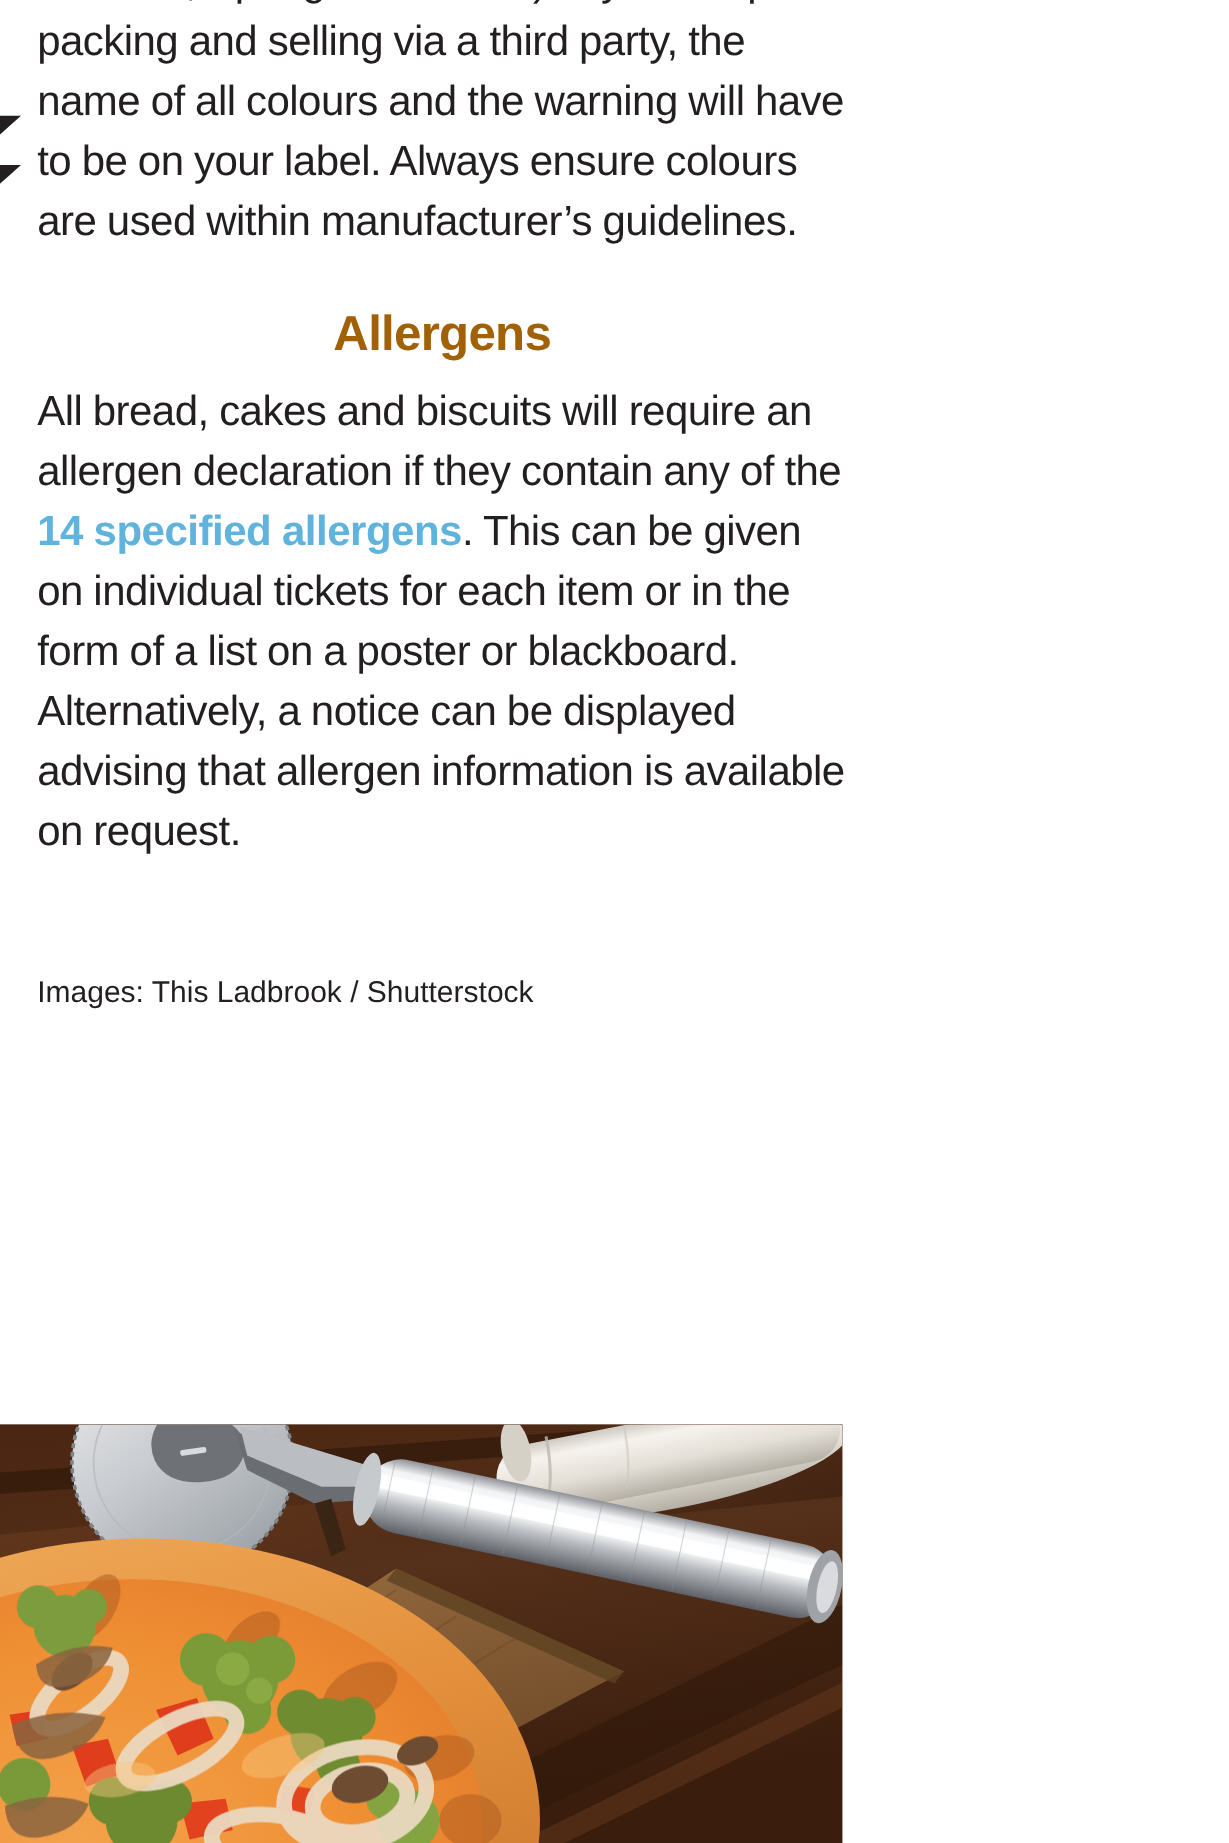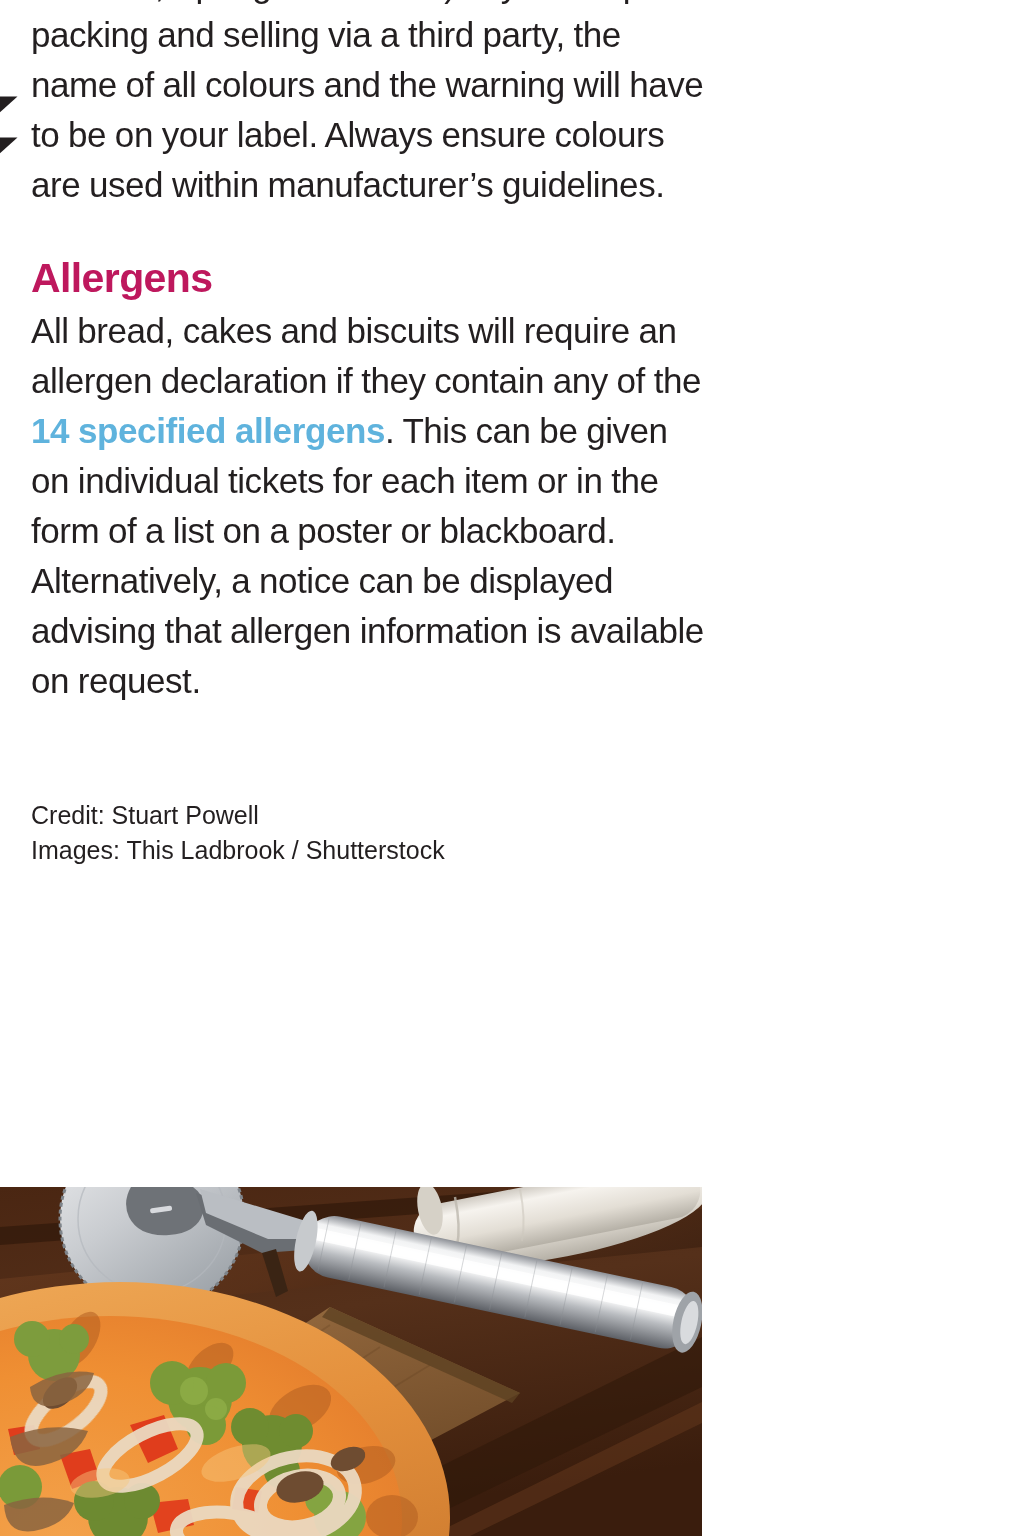--- a/index.html
+++ b/index.html
@@ -31,40 +31,41 @@
     font-family: "Liberation Sans", "DejaVu Sans", sans-serif;
     font-size: 35px;
     line-height: 50px;
     letter-spacing: -0.45px;
     color: #231f20;
     margin: 0;
     font-stretch: condensed;
     word-spacing: -0.5px;
   }
   .para.p-intro { margin-top: 0; }
-  .para.p-after-head { margin-top: 0; }
+  .para.p-after-head { margin-top: 12px; }
   .gap-lg { height: 50px; }
 
   .lnk {
     color: #5fb3dd;
     font-weight: bold;
     letter-spacing: -0.4px;
   }
 
   
   .section-head {
     font-family: "Liberation Sans", "DejaVu Sans", sans-serif;
     font-size: 41px;
     line-height: 48px;
     font-weight: bold;
-    color: #be185d;
+    color: #a16207;
     letter-spacing: -0.6px;
     margin: 0;
     padding-top: 44px;
     padding-bottom: 4px;
+    text-align: center;
   }
 
   
   .credits {
     margin-top: 42px;
     font-family: "Liberation Sans", "DejaVu Sans", sans-serif;
     font-size: 25px;
     line-height: 35px;
     letter-spacing: 0px;
     color: #231f20;
@@ -116,21 +117,20 @@
     <p class="para p-intro"><span class="lnk">colours</span><span>, Spring 2015 issue). If you are pre-packing and selling via a third party, the name of all colours and the warning will have to be on your label. Always ensure colours are used within manufacturer’s guidelines.</span></p>
 
     <h2 class="section-head">Allergens</h2>
 
     <p class="para p-after-head"><span>All bread, cakes and biscuits will require an allergen declaration if they contain any of the </span><span class="lnk">14 specified allergens</span><span>. This can be given on individual tickets for each item or in the form of a list on a poster or blackboard. Alternatively, a notice can be displayed advising that allergen information is available on request.</span></p>
 
     <div class="gap-lg"></div>
 
 
     <div class="credits">
-      <div>Credit: Stuart Powell</div>
       <div>Images: This Ladbrook / Shutterstock</div>
     </div>
 
   </div>
 
   <div class="photo">
     <svg viewBox="0 0 702 349" preserveAspectRatio="none" aria-hidden="true">
       <defs>
         <linearGradient id="tableTop" x1="0" y1="0" x2="0.3" y2="1">
           <stop offset="0%" stop-color="#4a2612"></stop>

